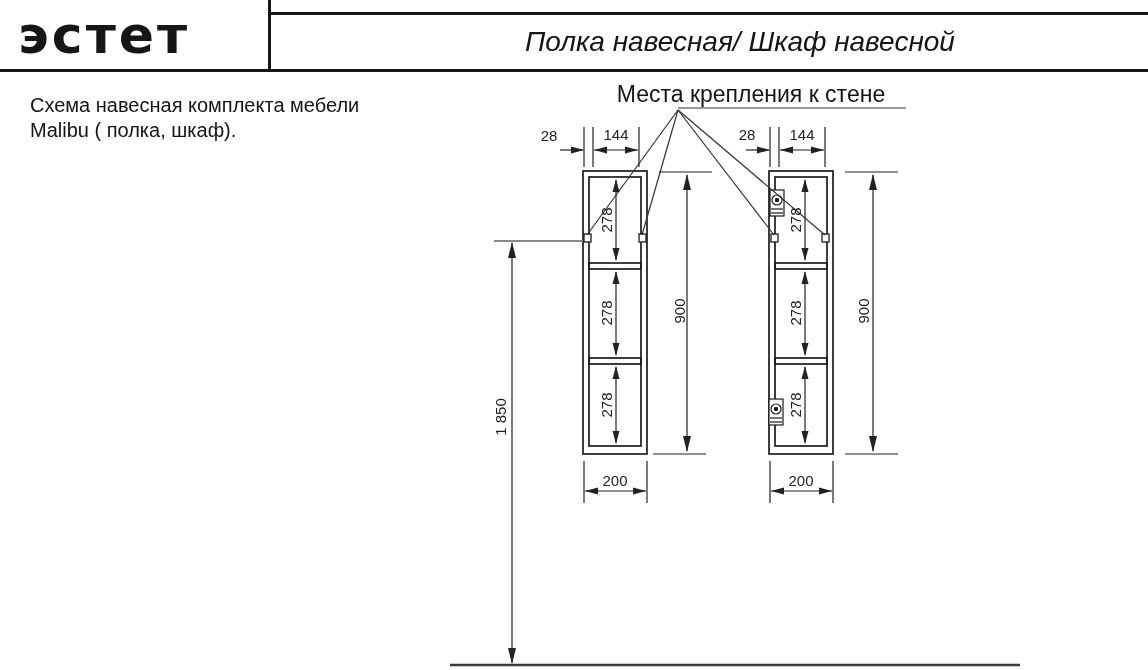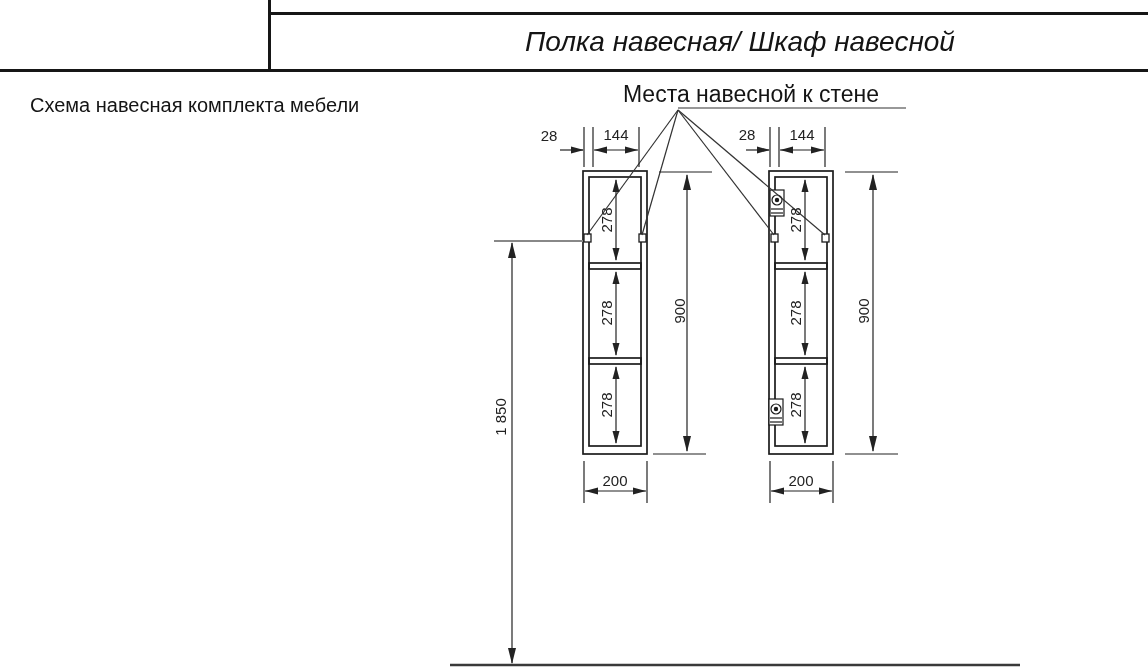--- a/index.html
+++ b/index.html
@@ -21,30 +21,32 @@
   .callout-label{position:absolute;left:593px;top:81px;width:316px;text-align:center;
                  font-size:23px;color:#141414;}
   .drawing{position:absolute;left:0;top:0;}
   .drawing text{font-family:"Liberation Sans",sans-serif;font-size:15px;fill:#222;}
 </style>
 </head>
 <body>
 
 <div class="page">
 
+  <div class="logo">эстет</div>
   <div class="logo-divider"></div>
   <div class="rule-top"></div>
   <div class="rule-bottom"></div>
   <div class="title">Полка навесная/ Шкаф навесной</div>
 
   <div class="description">
     <div>Схема навесная комплекта мебели</div>
+    <div>Malibu ( полка, шкаф).</div>
   </div>
 
-  <div class="callout-label">Места навесной к стене</div>
+  <div class="callout-label">Места крепления к стене</div>
 
   <svg class="drawing" width="1148" height="670" viewBox="0 0 1148 670">
 
     <line x1="450" y1="665" x2="1020" y2="665" stroke="#3a3a3a" stroke-width="2.4"></line>
 
     <g stroke="#1c1c1c" stroke-width="1.7" fill="none">
       <rect x="583" y="171" width="64" height="283"></rect>
       <rect x="589" y="177" width="52" height="269"></rect>
       <rect x="589" y="263" width="52" height="6"></rect>
       <rect x="589" y="358" width="52" height="6"></rect>

